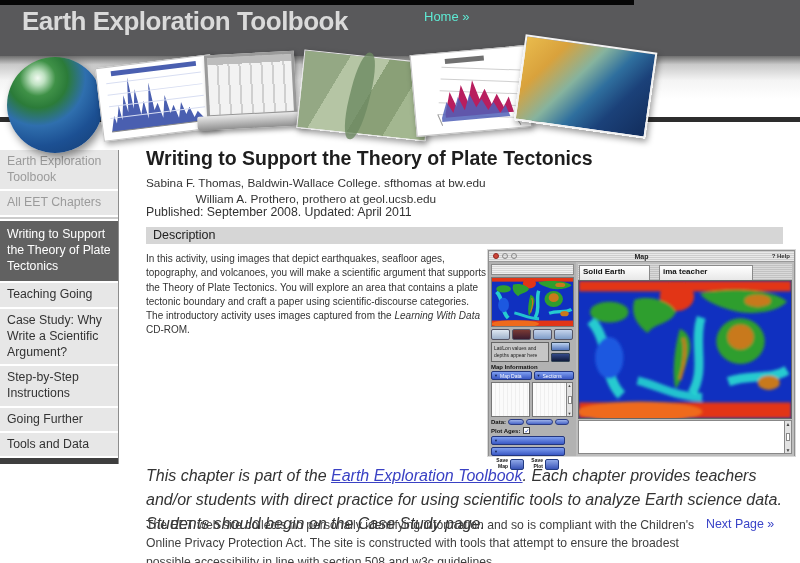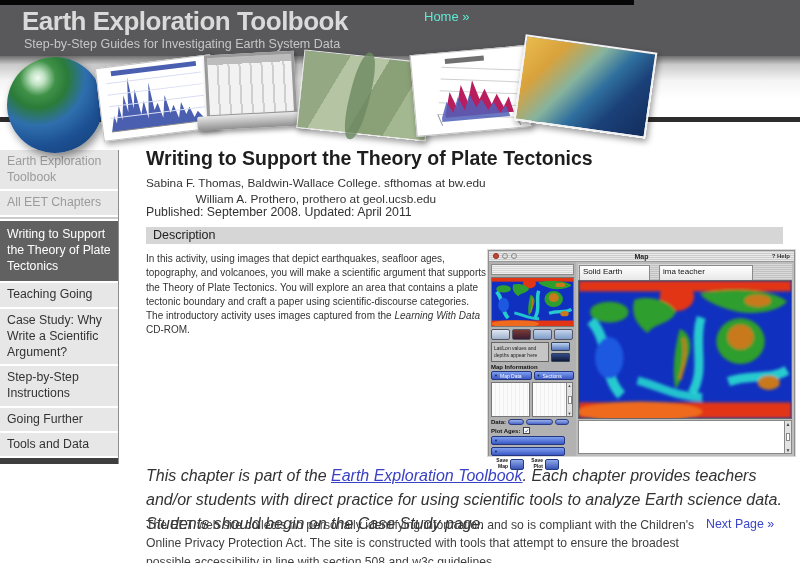--- a/index.html
+++ b/index.html
@@ -94,21 +94,21 @@
   .pill { height:6px; background:linear-gradient(#9db2ea,#4a66c8); border:1px solid #2b3c86; border-radius:3px; cursor:pointer; }
   .pill.p1 { width:16px; } .pill.p2 { width:27px; } .pill.p3 { width:14px; }
   .chk-row { display:flex; align-items:center; gap:3px; margin-top:2px; }
   .checkbox { width:7px; height:7px; background:#fff; border:1px solid #444; font-size:6px; line-height:6px; color:#1536a8; text-align:center; cursor:pointer; }
   .dd-wide { width:74px; height:9px; margin-top:2px; }
   .save-row { display:flex; align-items:flex-end; gap:2px; margin-top:2px; }
   .save-lbl { width:17px; font-size:5px; font-weight:bold; color:#111; line-height:1.15; text-align:right; }
   .save-btn { width:14px; height:11px; background:linear-gradient(#8fa8e8,#3a55b8); border:1px solid #223a80; border-radius:2px; cursor:pointer; }
   .rp { flex:1; padding:2px; background:#bdbdbd; display:flex; flex-direction:column; }
   .rp-fields { height:15px; background:repeating-linear-gradient(0deg,#d9d9d9 0 1px,#c2c2c2 1px 2px); display:flex; gap:9px; padding:1px 1px; }
-  .rp-field { height:17px; background:linear-gradient(#ffffff,#e6e6e6); border:1px solid #8a8a8a; font-size:8px; font-weight:normal; color:#111; padding:1px 3px 0 3px; }
+  .rp-field { height:17px; background:linear-gradient(#ffffff,#e6e6e6); border:1px solid #8a8a8a; font-size:8px; font-weight:bold; color:#111; padding:1px 3px 0 3px; }
   .rp-field.f1 { width:71px; } .rp-field.f2 { width:94px; }
   .rp-map { width:100%; height:139px; margin-top:1px; display:block; border:1px solid #666; }
   .rp-text { position:relative; flex:1; margin-top:1px; background:#ffffff; border:1px solid #888; }
   .rp-text .list-sb { width:7px; font-size:5px; }
 
   
   .chapter-note { position:absolute; left:146px; top:464px; width:652px; font-size:16px; font-style:italic; line-height:1.5; color:#333; }
   .chapter-note a { color:#3a41c4; text-decoration:underline; cursor:pointer; }
   .privacy { position:absolute; left:146px; top:516px; width:552px; font-size:12.2px; line-height:1.5; color:#3f3f3f; }
   .next-page { position:absolute; left:706px; top:517px; font-size:12.4px; color:#3a44c8; text-decoration:none; cursor:pointer; }
@@ -145,21 +145,20 @@
           <path d="M120,12 C150,5 196,9 206,20 C196,30 170,34 150,28 C138,24 125,20 120,12 Z" fill="#2f9e2f"></path>
           <ellipse cx="177" cy="19" rx="13" ry="6" fill="#c8791e"></ellipse>
           <ellipse cx="188" cy="98" rx="11" ry="7" fill="#c8791e"></ellipse>
         </g>
       </g>
     </defs>
   </svg>
 
   <div class="header">
     <div class="site-title">Earth Exploration Toolbook</div>
-    <div class="site-subtitle">Step-by-Step Guides for Investigating Earth System Data</div>
     <a class="home-link">Home »</a>
   </div>
   <div class="topbar"></div>
 
   <div class="banner"></div>
   <div class="banner-line"></div>
   <div class="bimg globe"></div>
   <div class="bimg card card-chart">
     <svg viewBox="0 0 116 74">
       <rect x="14" y="4" width="88" height="5" fill="#4a5fb0"></rect>

